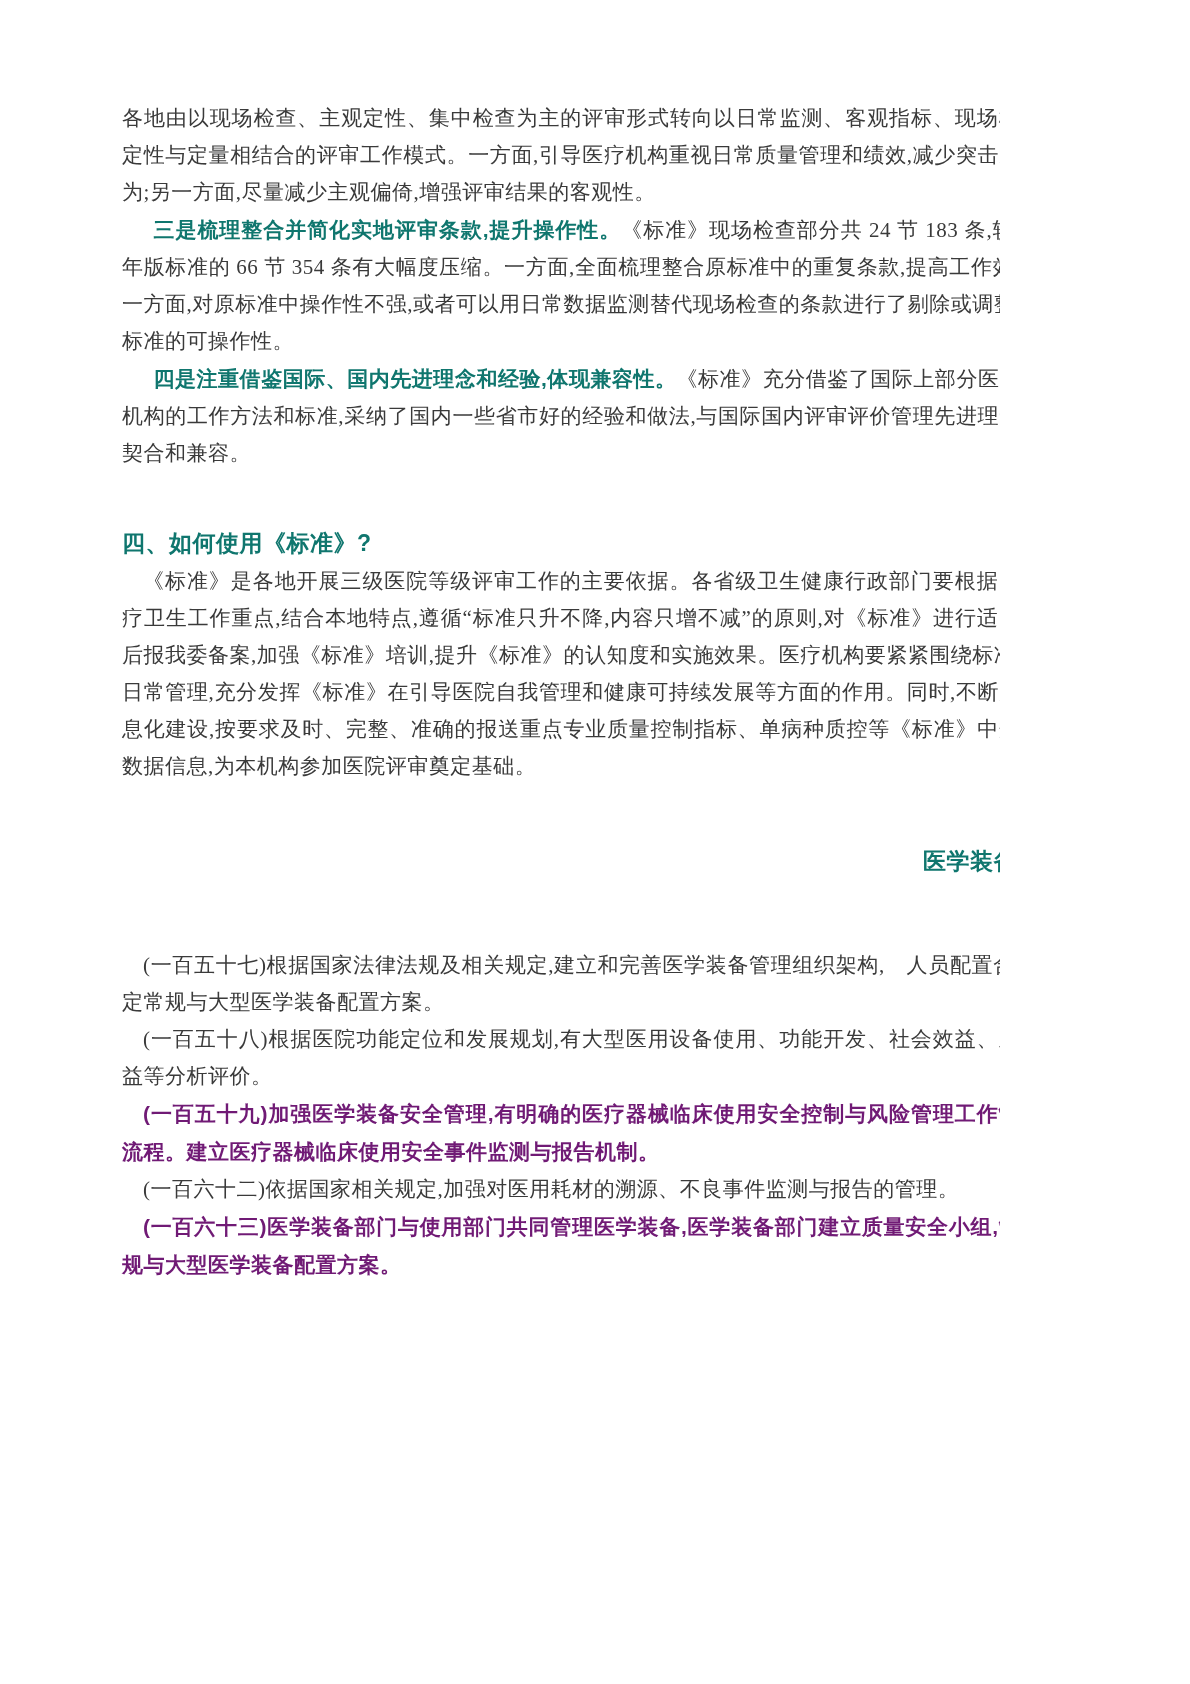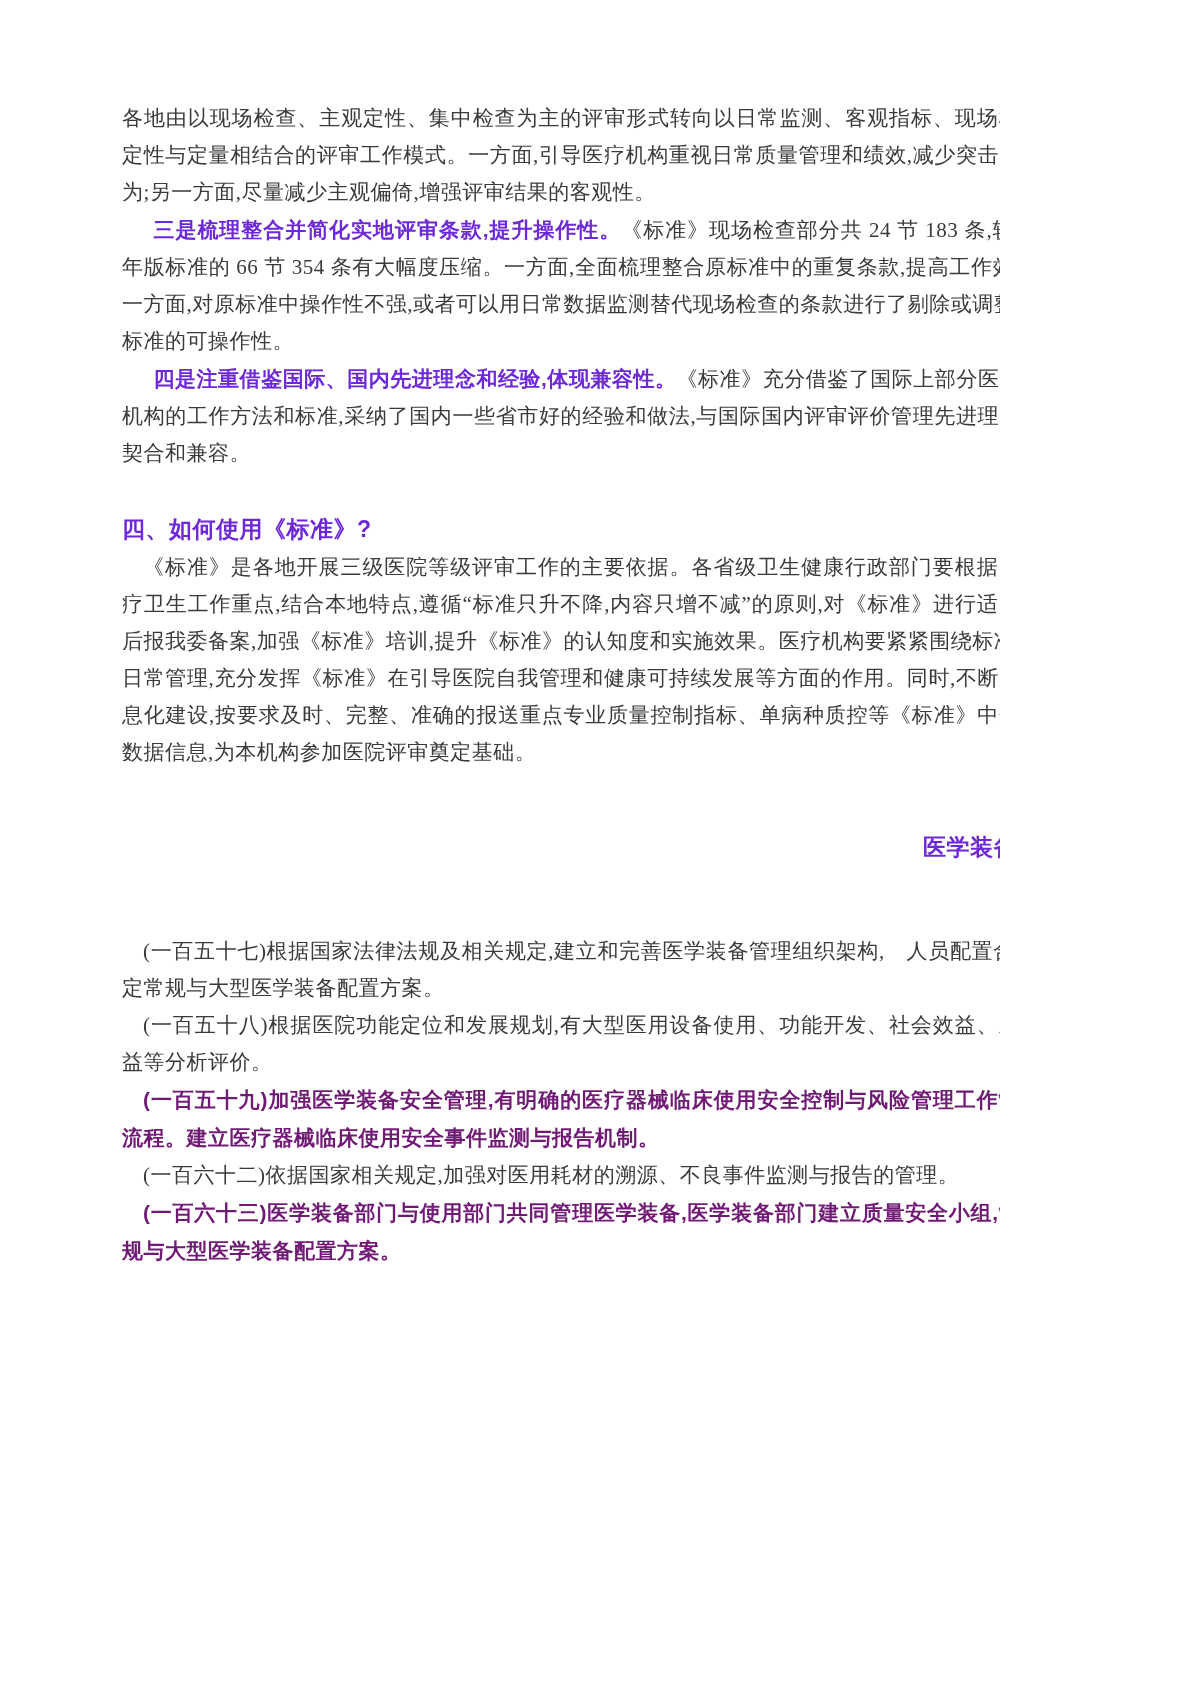--- a/index.html
+++ b/index.html
@@ -28,35 +28,35 @@
   }
   .para {
     margin: 0;
   }
   .indent-0  { text-indent: 0; }
   .indent-1  { text-indent: 1em; }
   .indent-15 { text-indent: 1.5em; }
   .bold {
     font-weight: bold;
     font-family: "Liberation Sans", "DejaVu Sans", sans-serif;
-    color: #6d28d9;
+    color: #0f766e;
   }
   .red {
     color: #e1251b;
     font-weight: bold;
     font-family: "Liberation Sans", "DejaVu Sans", sans-serif;
   }
   .red .bold, .red.bold { color: #701a75; }
   .section-heading {
     font-family: "Liberation Sans", "DejaVu Sans", sans-serif;
     font-size: 23px;
     font-weight: bold;
     color: #161616;
     line-height: 40px;
-    margin: 37px 0 0 0;
+    margin: 51px 0 0 0;
     text-align: left;
     text-indent: 0;
   }
   .centered-heading {
     font-family: "Liberation Sans", "DejaVu Sans", sans-serif;
     font-size: 23px;
     font-weight: bold;
     color: #161616;
     line-height: 40px;
     margin: 56px 0 6px 0;

